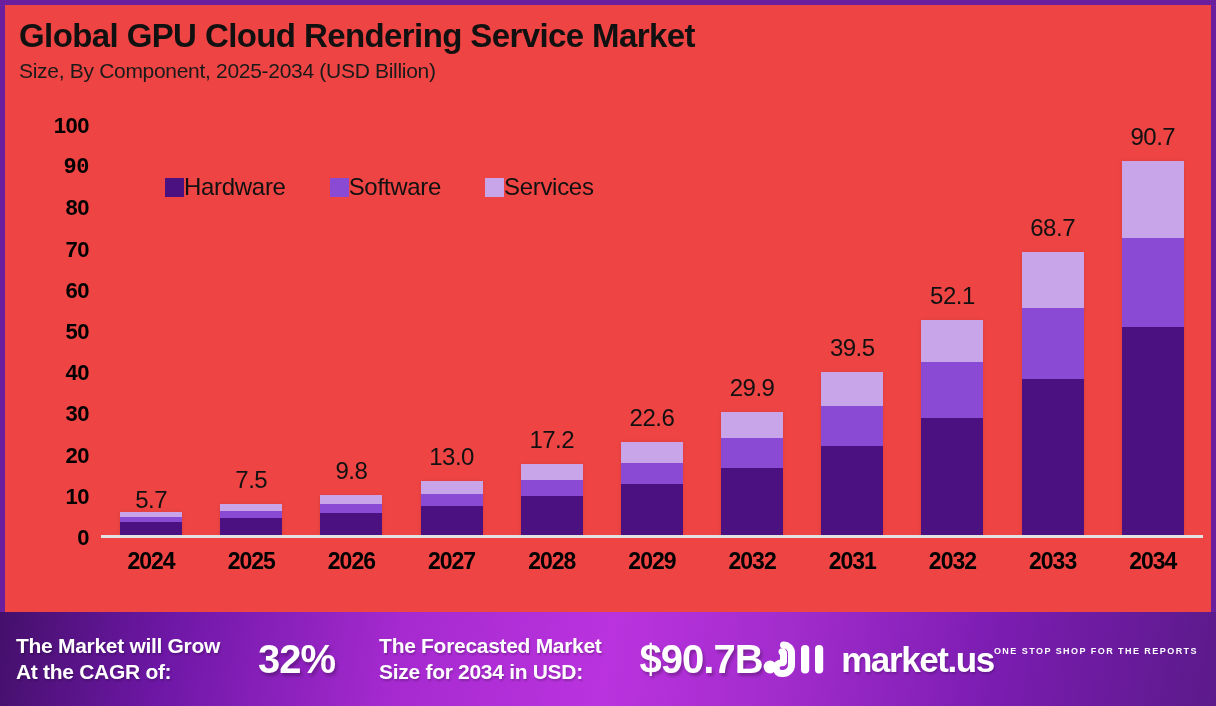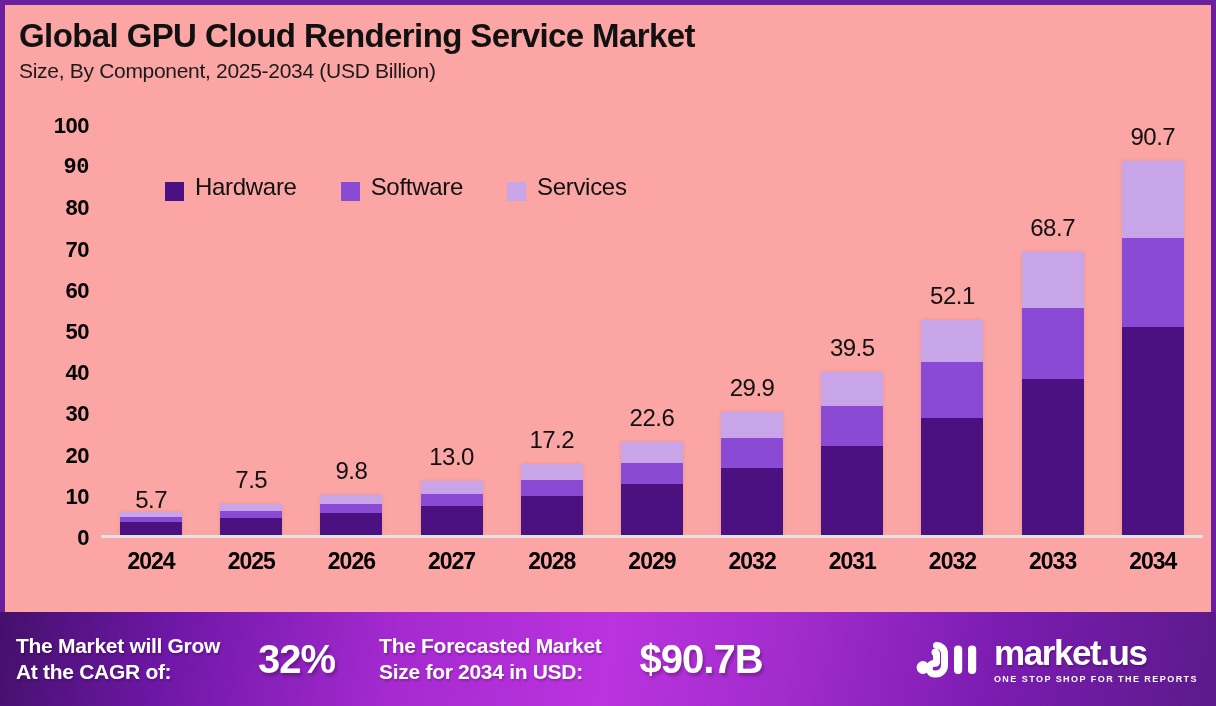--- a/index.html
+++ b/index.html
@@ -13,21 +13,21 @@
     position: relative;
     width: 1216px; height: 706px;
     background: #ffffff;
   }
 
   
   .chart-card {
     position: absolute;
     left: 0; top: 0;
     width: 1216px; height: 612px;
-    background: #fca5a5;
+    background: #ef4444;
     border-top: 5px solid #6b1f9e;
     border-left: 5px solid #6b1f9e;
     border-right: 5px solid #6b1f9e;
   }
 
   
   .title-block { position: absolute; left: 14px; top: 12px; }
   .chart-title {
     font-size: 33px;
     font-weight: 700;
@@ -47,21 +47,21 @@
 
   
   .legend {
     position: absolute;
     left: 160px; top: 168px;
     display: flex;
     align-items: center;
     gap: 44px;
     z-index: 5;
   }
-  .legend-item { display: flex; align-items: flex-end; gap: 11px; }
+  .legend-item { display: flex; align-items: center; }
   .legend-swatch { width: 19px; height: 19px; display: block; }
   .legend-label {
     font-size: 24px;
     color: #111111;
     letter-spacing: -0.3px;
     white-space: nowrap;
   }
 
   
   .plot-wrap {
@@ -193,21 +193,21 @@
   
   .logo {
     position: absolute;
     right: 18px; top: 50%;
     transform: translateY(-50%);
     display: flex;
     align-items: center;
     gap: 12px;
   }
   .logo-mark { width: 66px; height: 46px; display: block; }
-  .logo-text-wrap { display: flex; flex-direction: column; }
+  .logo-text-wrap { display: flex; flex-direction: row; }
   .logo-word {
     color: #ffffff;
     font-size: 35px;
     font-weight: 700;
     letter-spacing: -1.4px;
     line-height: 1;
     text-shadow: 1px 2px 2px rgba(0,0,0,0.2);
   }
   .logo-tagline {
     color: #ffffff;

